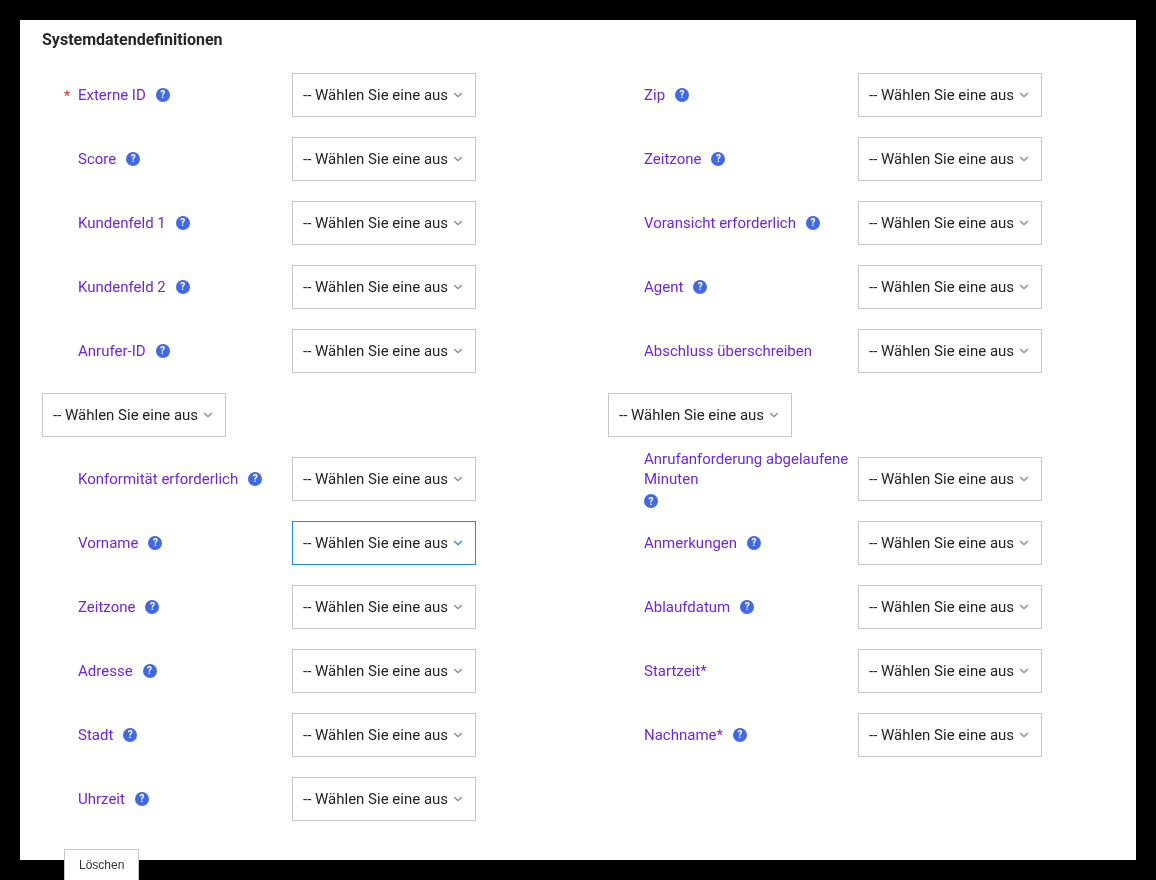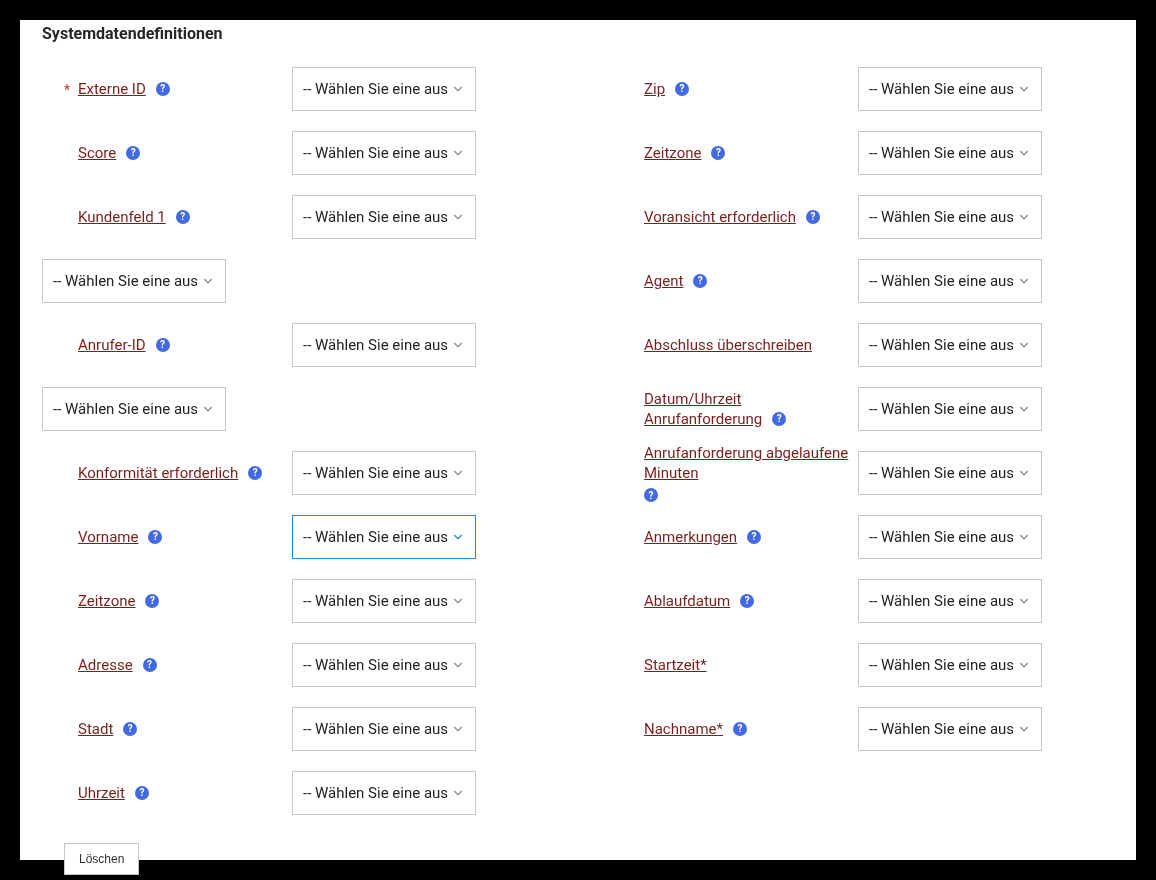--- a/index.html
+++ b/index.html
@@ -13,20 +13,21 @@
       background: #fff;
       width: 100%;
       height: 100%;
       padding: 4px 22px 20px 22px;
     }
     .section-title {
       font-size: 16px;
       font-weight: 700;
       color: #262626;
       margin-bottom: 14px;
+      margin-top: 6px;
     }
     .form-grid {
       display: flex;
       gap: 60px;
     }
     .col { flex: 1; }
     .field-row {
       display: flex;
       align-items: center;
       height: 64px;
@@ -40,24 +41,23 @@
     }
     .label-wrap .required {
       position: absolute;
       left: 22px;
       top: 3px;
       color: #d93025;
       font-size: 14px;
     }
     .field-label {
       font-size: 15px;
-      color: #7f1d1d;
+      color: #6d28d9;
       line-height: 1.35;
       display: inline;
-      text-decoration: underline;
     }
     .help-icon {
       display: inline-flex;
       align-items: center;
       justify-content: center;
       width: 14px;
       height: 14px;
       border-radius: 50%;
       background: #4169e1;
       color: #fff;
@@ -153,20 +153,23 @@
           <div class="select">
             <span class="select-text">-- Wählen Sie eine aus --</span>
             <span class="chevron grey">
               <svg viewBox="0 0 24 24" fill="none">
                 <path d="M6 9l6 6 6-6" stroke-width="2" stroke-linecap="round" stroke-linejoin="round"></path>
               </svg>
             </span>
           </div>
         </div>
         <div class="field-row">
+          <div class="label-wrap">
+            <div><span class="field-label">Kundenfeld 2</span> <span class="help-icon">?</span></div>
+          </div>
           <div class="select">
             <span class="select-text">-- Wählen Sie eine aus --</span>
             <span class="chevron grey">
               <svg viewBox="0 0 24 24" fill="none">
                 <path d="M6 9l6 6 6-6" stroke-width="2" stroke-linecap="round" stroke-linejoin="round"></path>
               </svg>
             </span>
           </div>
         </div>
         <div class="field-row">
@@ -331,23 +334,20 @@
           <div class="select">
             <span class="select-text">-- Wählen Sie eine aus --</span>
             <span class="chevron grey">
               <svg viewBox="0 0 24 24" fill="none">
                 <path d="M6 9l6 6 6-6" stroke-width="2" stroke-linecap="round" stroke-linejoin="round"></path>
               </svg>
             </span>
           </div>
         </div>
         <div class="field-row">
-          <div class="label-wrap">
-            <div><span class="field-label">Datum/Uhrzeit Anrufanforderung</span> <span class="help-icon">?</span></div>
-          </div>
           <div class="select">
             <span class="select-text">-- Wählen Sie eine aus --</span>
             <span class="chevron grey">
               <svg viewBox="0 0 24 24" fill="none">
                 <path d="M6 9l6 6 6-6" stroke-width="2" stroke-linecap="round" stroke-linejoin="round"></path>
               </svg>
             </span>
           </div>
         </div>
         <div class="field-row">

